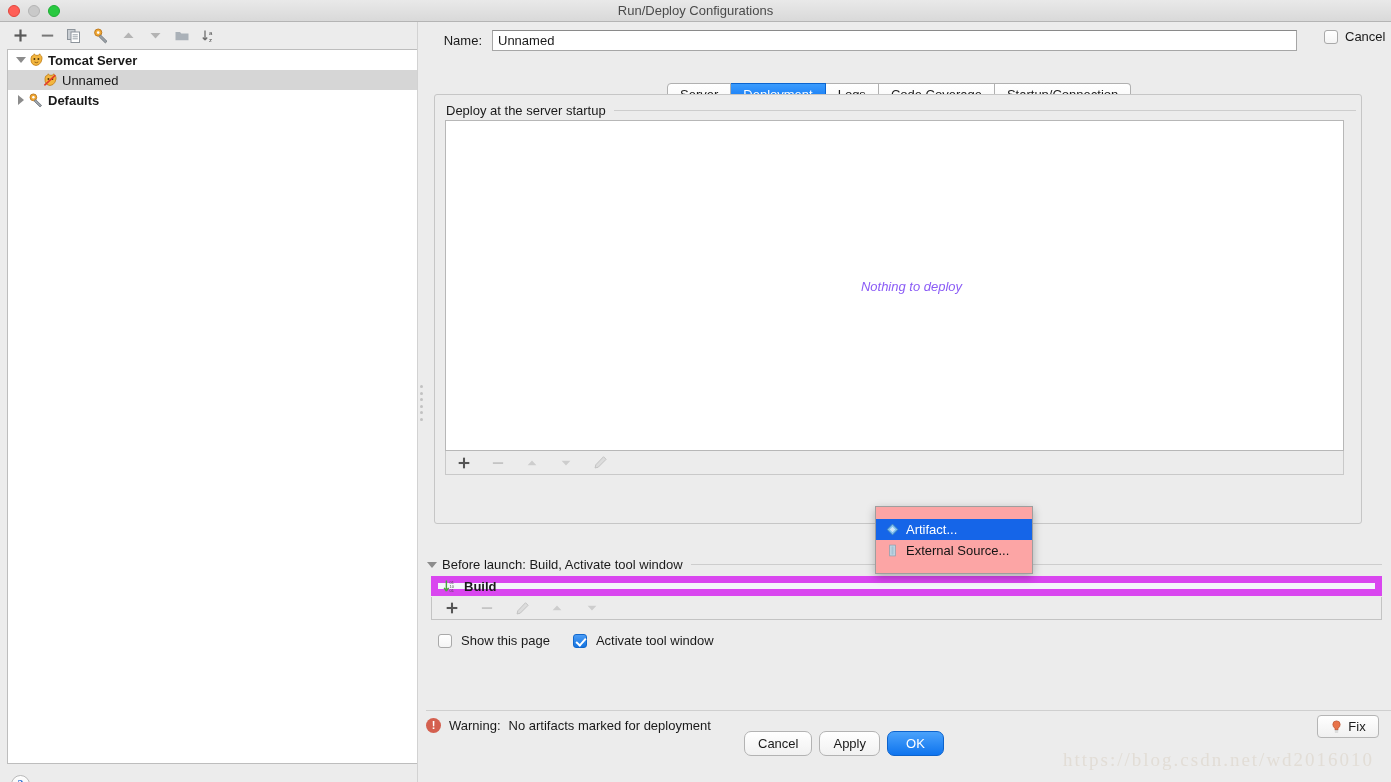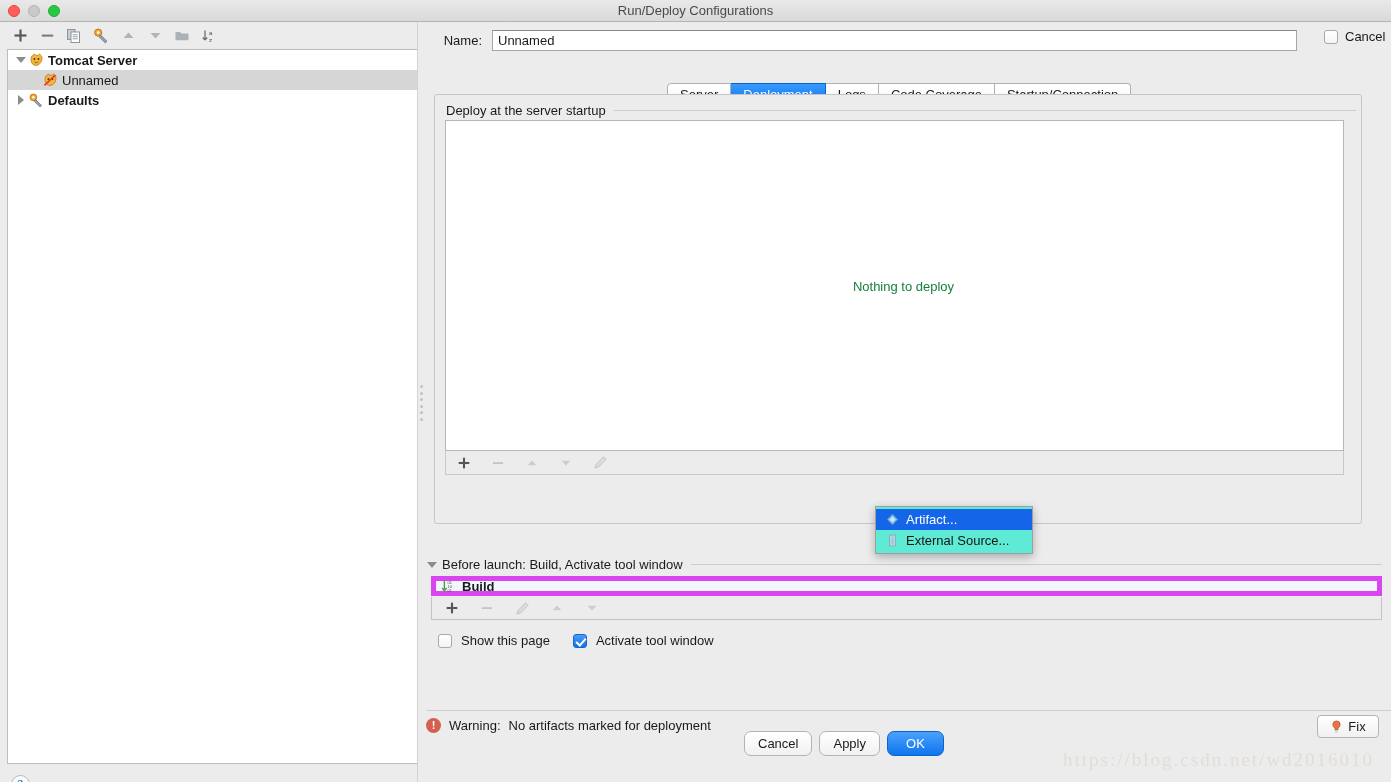--- a/index.html
+++ b/index.html
@@ -152,56 +152,56 @@
   }
   .group-line {
     position: absolute; top: 88px; left: 175px; width: 755px; height: 1px;
     background: #cdcdcd;
   }
   .deploy-list {
     position: absolute; top: 98px; left: 19px; width: 899px; height: 331px;
     background: #ffffff; border: 1px solid #b7b7b7;
   }
   .empty-text {
-    position: absolute; top: 0; left: 8px; width: 899px; height: 331px;
+    position: absolute; top: 0; left: 16px; width: 899px; height: 331px;
     display: flex; align-items: center; justify-content: center;
-    color: #15803d; font-size: 13px;
+    color: #8b5cf6; font-size: 13px; font-style: italic;
   }
   .list-toolbar {
     position: absolute; top: 429px; left: 19px; width: 899px; height: 24px;
     display: flex; align-items: center; gap: 10px; padding-left: 6px;
     background: #ececec; border: 1px solid #c9c9c9; border-top: none;
   }
 
   
   .popup {
     position: absolute; top: 484px; left: 449px; width: 158px;
-    background: #5eead4; border: 1px solid #9e9e9e;
+    background: #fca5a5; border: 1px solid #9e9e9e;
     box-shadow: 0 3px 9px rgba(0,0,0,0.28); z-index: 50;
-    padding: 2px 0;
+    padding: 12px 0;
   }
   .popup-item {
     height: 21px; display: flex; align-items: center; padding-left: 10px;
     font-size: 13px; color: #141414; gap: 7px;
   }
   .popup-item.highlight { background: #1565e8; color: #ffffff; }
 
   
   .bl-head {
     position: absolute; top: 535px; left: 1px;
     display: flex; align-items: center; gap: 5px; font-size: 13px;
     background: #ececec; padding-right: 8px; z-index: 2;
   }
   .bl-line {
     position: absolute; top: 542px; left: 256px; width: 700px; height: 1px;
     background: #cdcdcd;
   }
   .bl-list {
     position: absolute; top: 554px; left: 5px; width: 951px; height: 20px;
-    background: #f3f6fb; border: 5px solid #d946ef;
+    background: #f3f6fb; border: 7px solid #d946ef;
     display: flex; align-items: center; gap: 6px; padding-left: 5px;
   }
   .bl-toolbar {
     position: absolute; top: 575px; left: 5px; width: 951px; height: 23px;
     border: 1px solid #c3c3c3; border-top: none; background: #ececec;
     display: flex; align-items: center; gap: 11px; padding-left: 8px;
   }
   .bl-checks {
     position: absolute; top: 611px; left: 12px;
     display: flex; align-items: center; gap: 9px; font-size: 13px;

